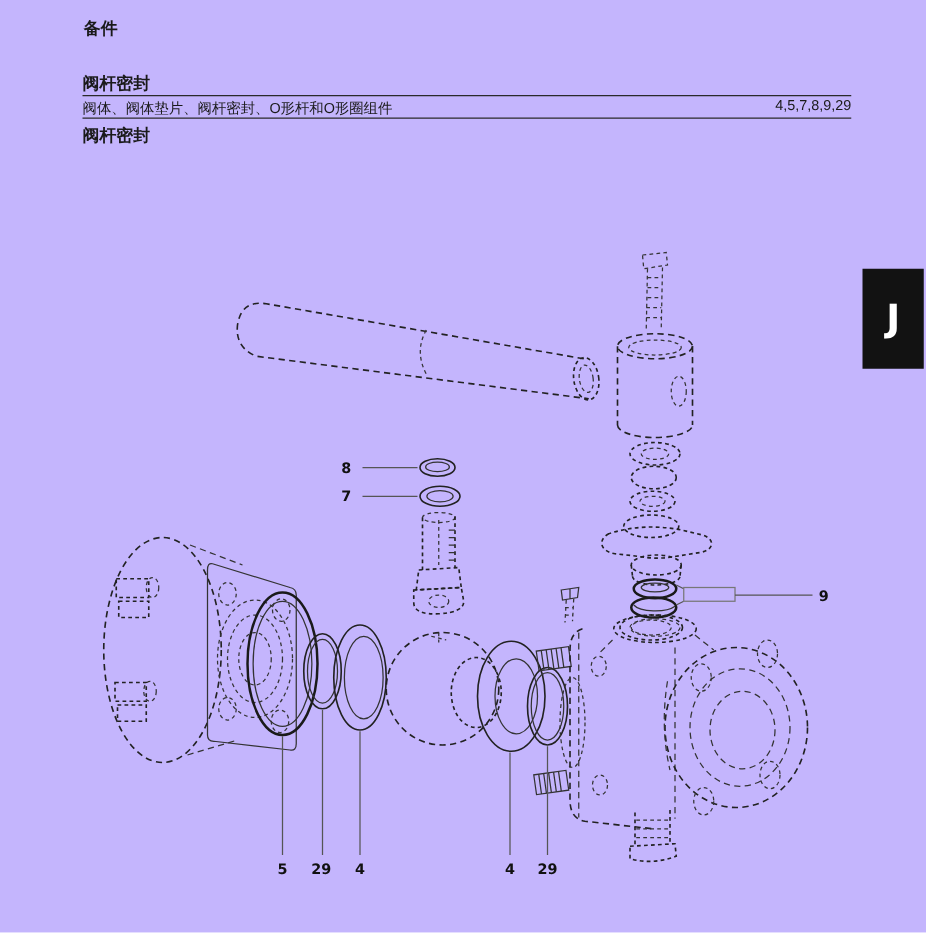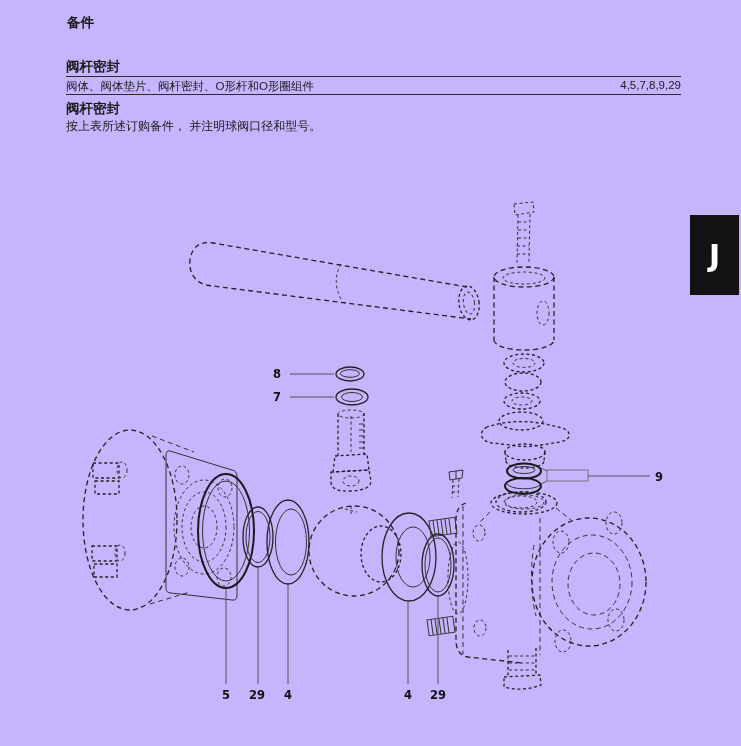--- a/index.html
+++ b/index.html
@@ -34,21 +34,20 @@
 
   <h2 class="abs" style="left:66px;top:59px;">阀杆密封</h2>
   <div class="rule" style="top:76px;"></div>
   <div class="spares-row" style="top:79px;">
     <span>阀体、阀体垫片、阀杆密封、O形杆和O形圈组件</span>
     <span>4,5,7,8,9,29</span>
   </div>
   <div class="rule" style="top:94px;"></div>
 
   <h2 class="abs" style="left:66px;top:101px;">阀杆密封</h2>
-  <div class="abs body-text" style="left:66px;top:119px;">按上表所述订购备件， 并注明球阀口径和型号。</div>
 
   <div id="side-tab">
     <span>J</span>
   </div>
 
   <svg class="abs" style="left:60px;top:180px;" width="620" height="530" viewBox="60 180 620 530">
 
     <g>
       <path class="ln dash" d="M 467 287 L 213 243 Q 193 240 190 260 Q 188 278 205 285 L 471 319"></path>
       <ellipse class="ln dash2" cx="469" cy="303" rx="10" ry="17" transform="rotate(-8 469 303)"></ellipse>

